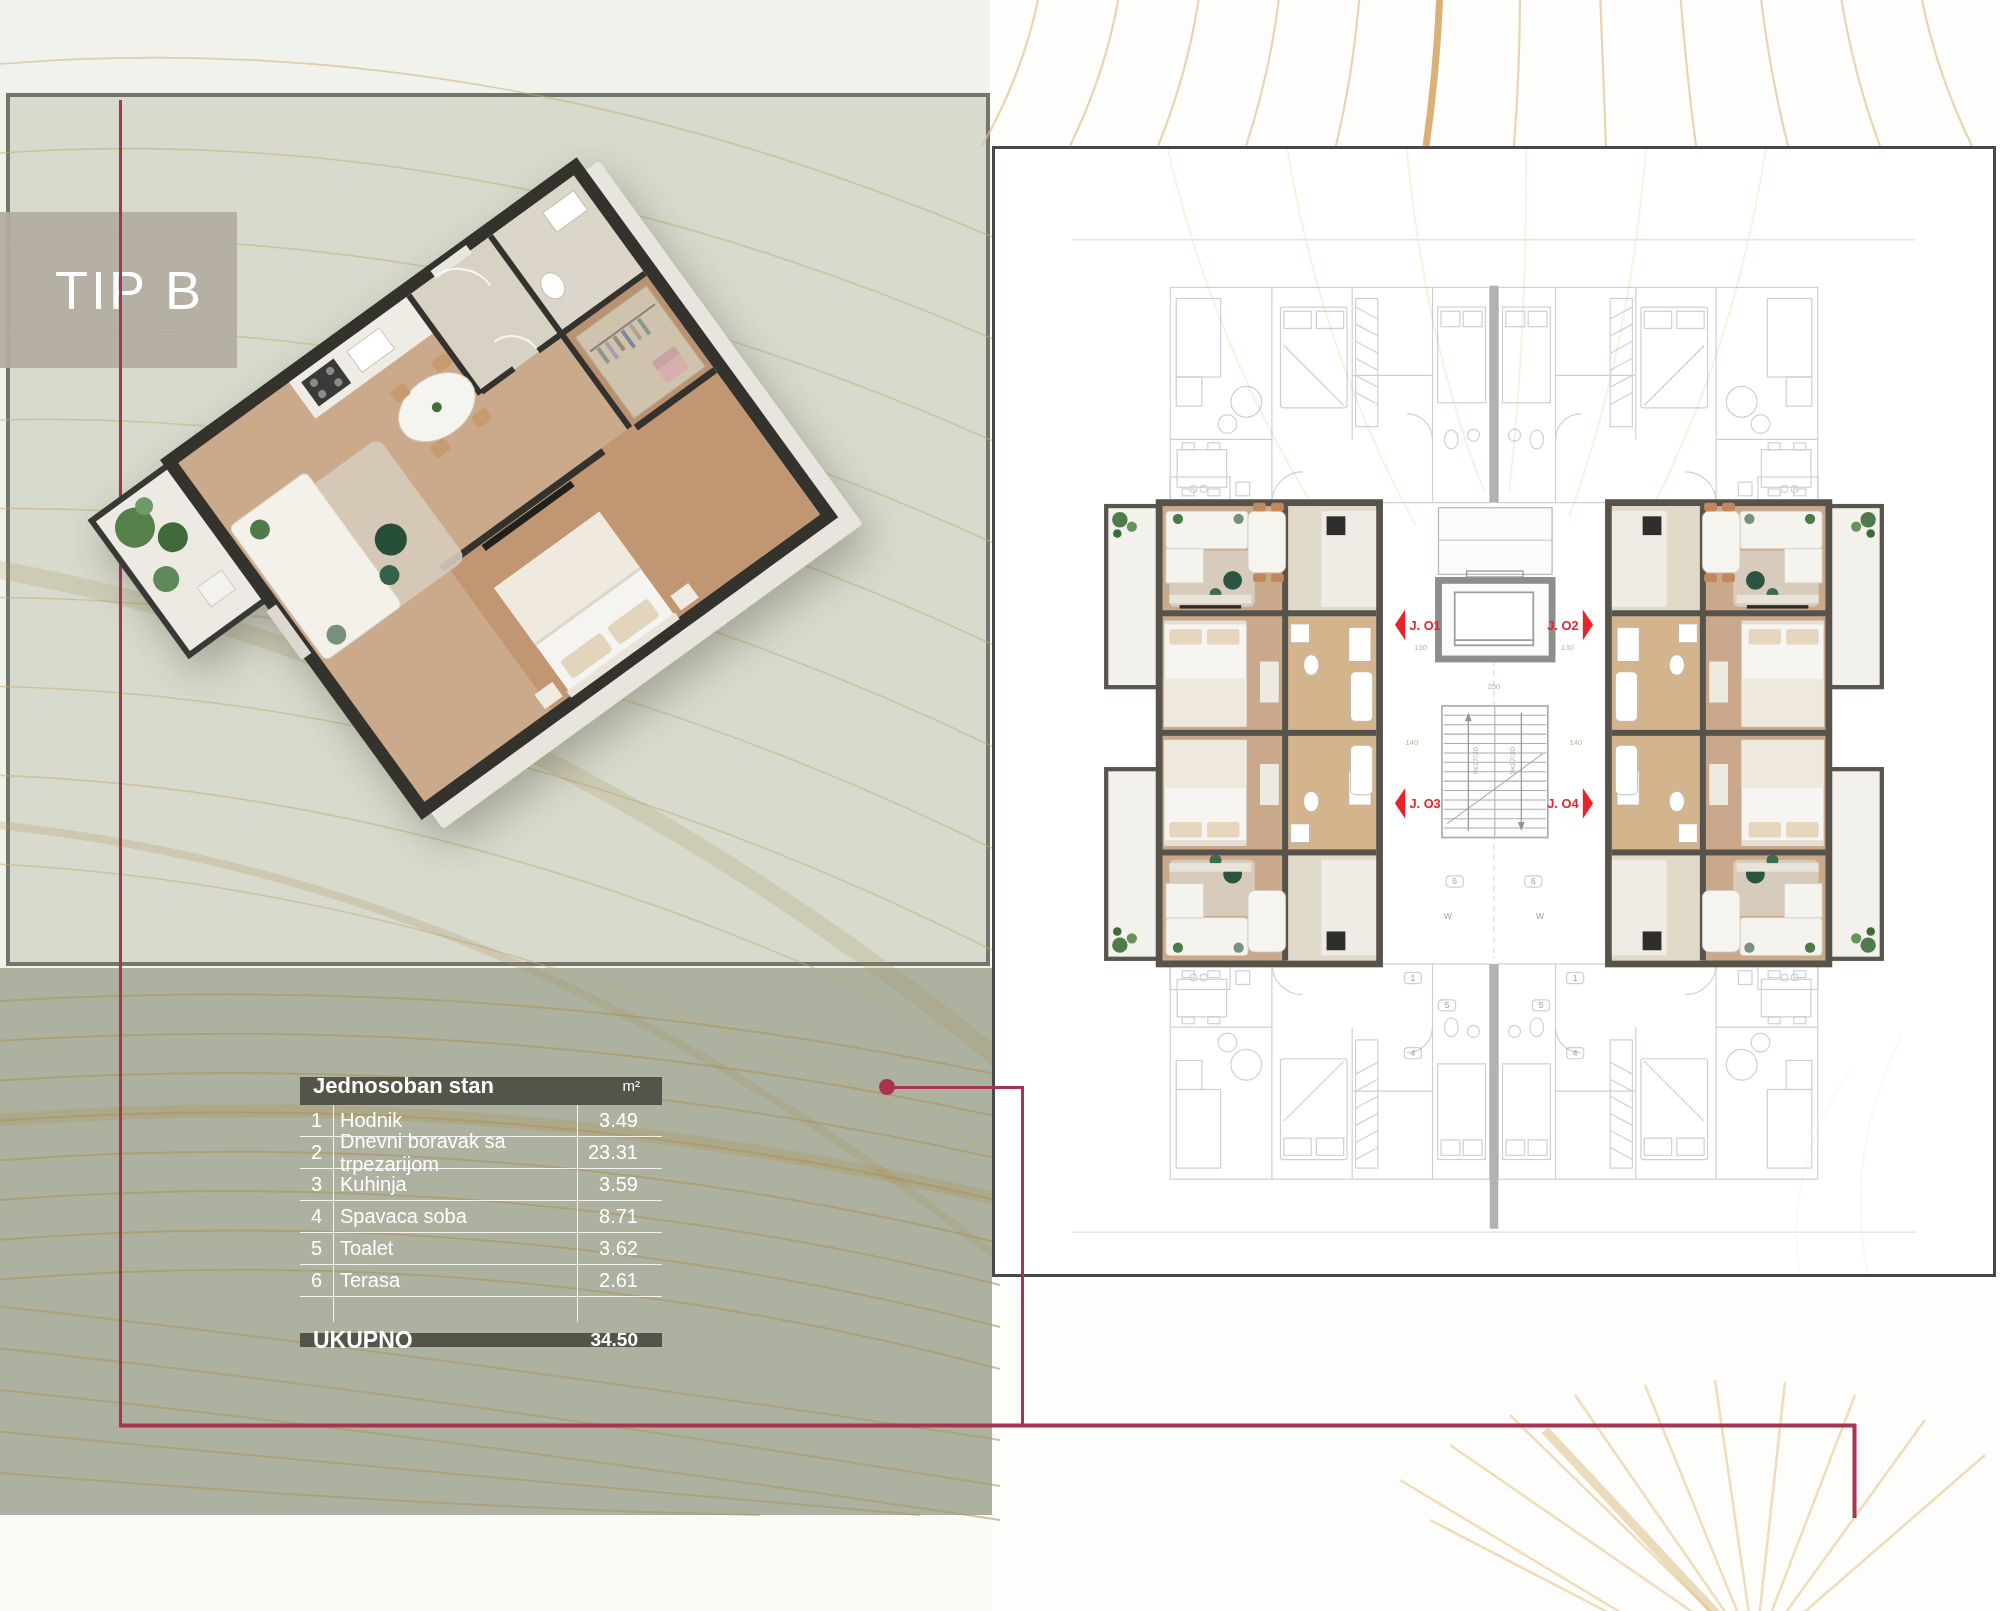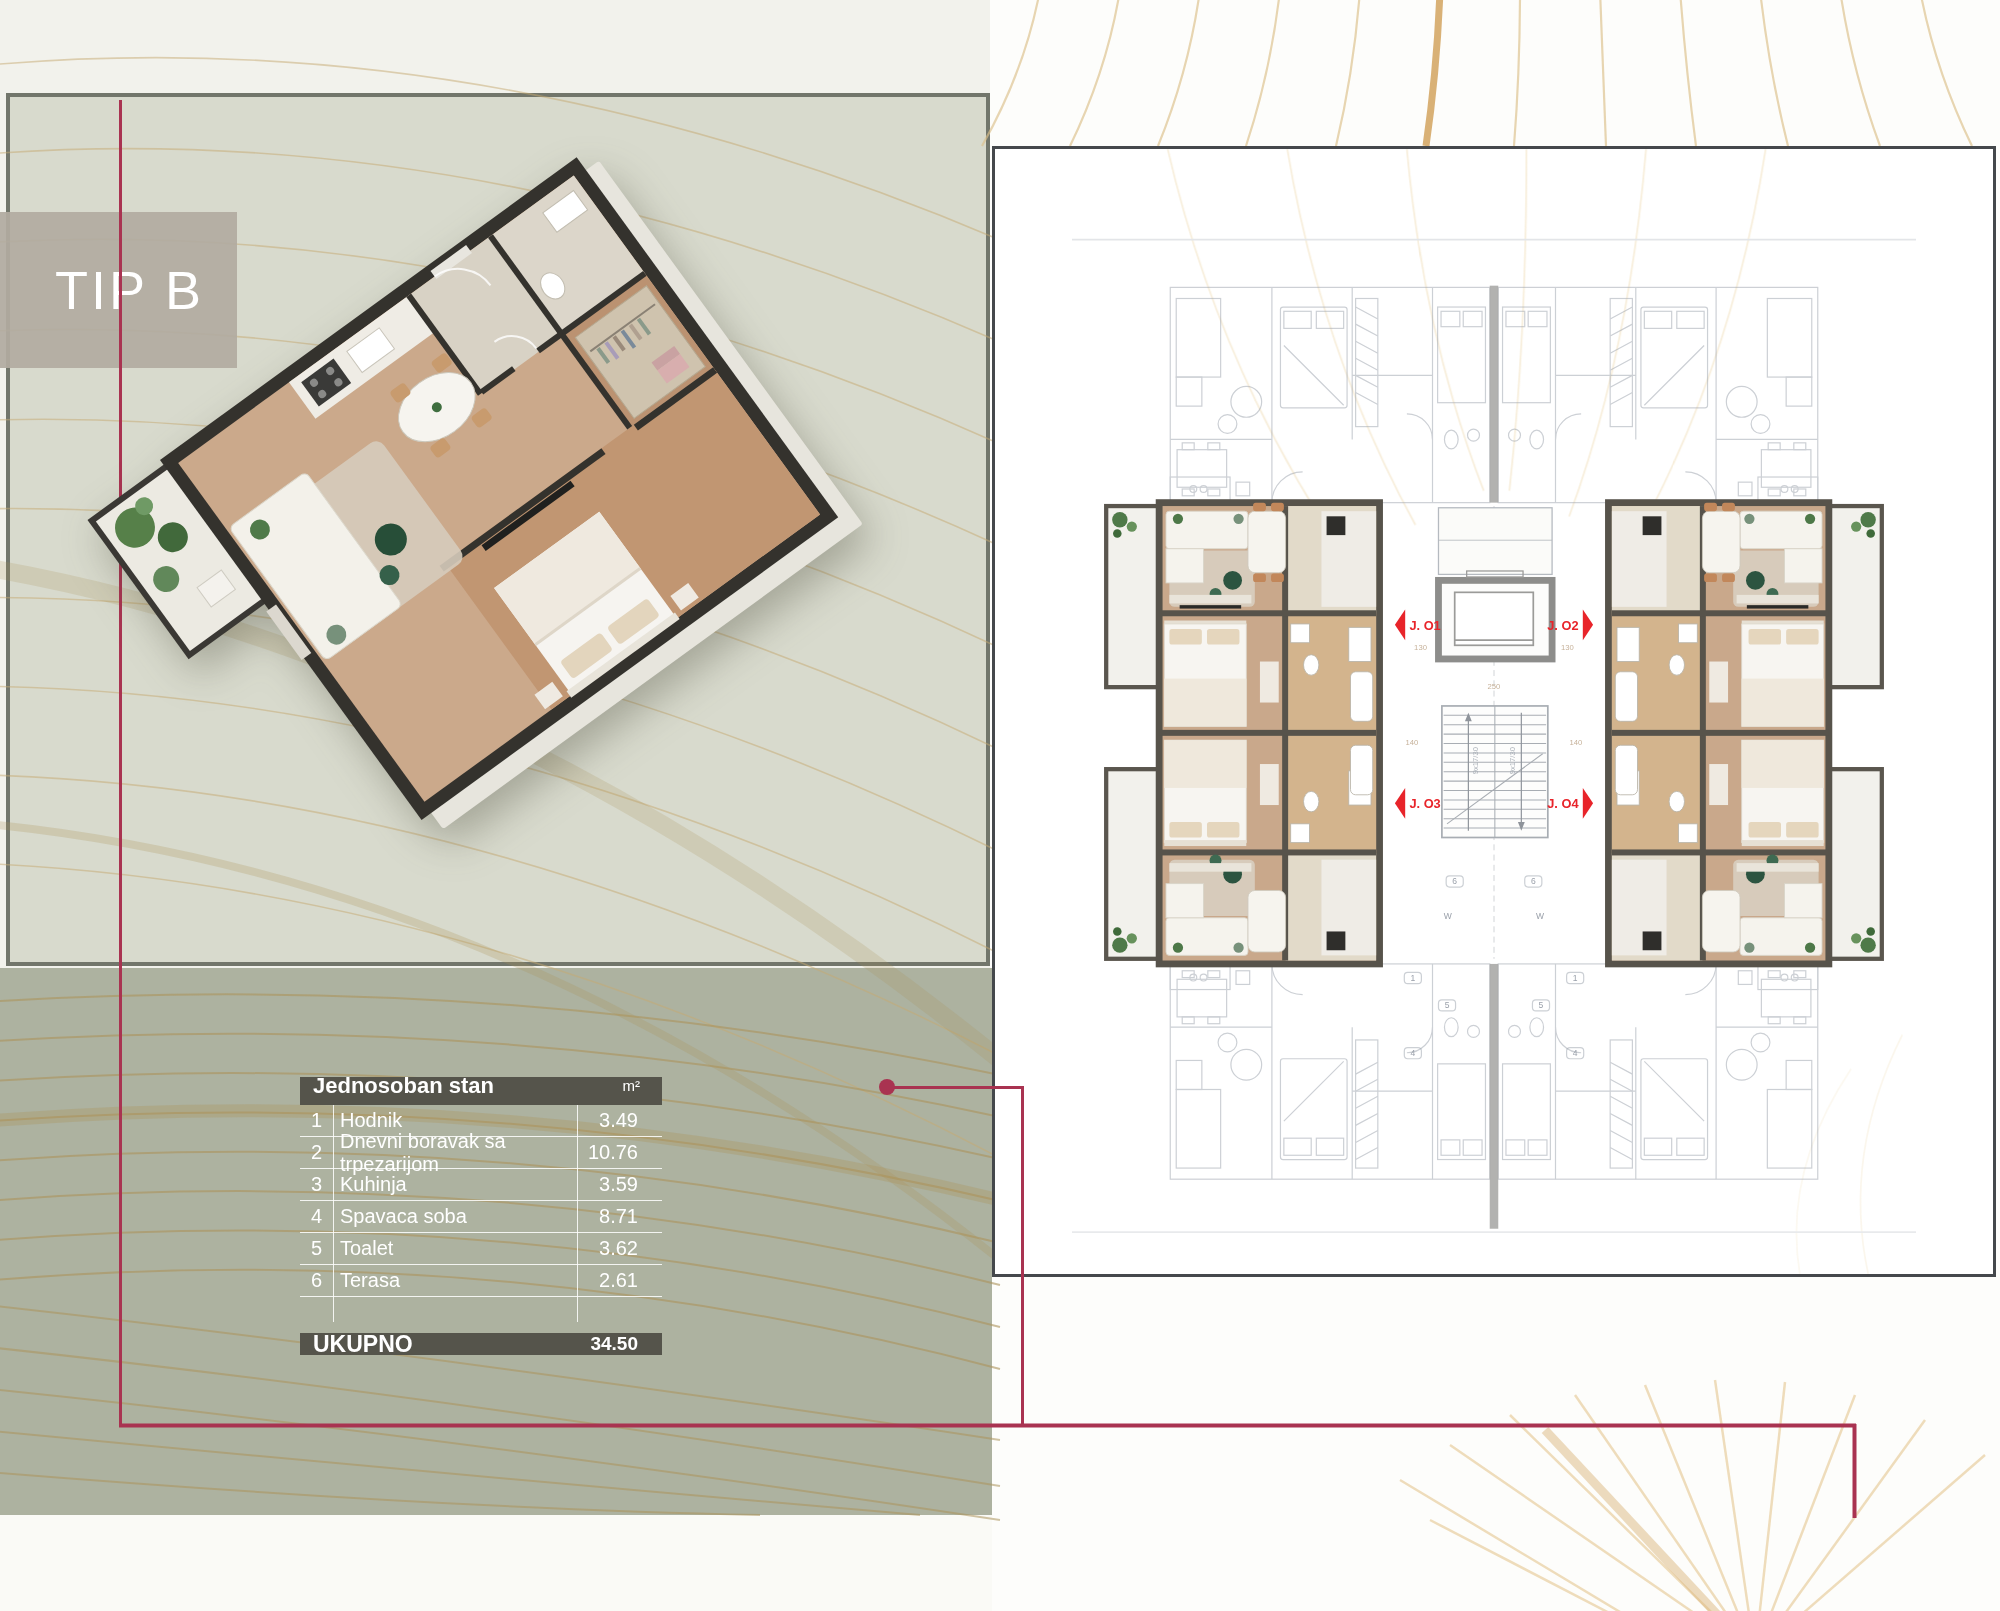--- a/index.html
+++ b/index.html
@@ -28,21 +28,21 @@
   .at-title{font-size:22px;font-weight:bold;}
   .at-unit{font-size:15px;}
   .at-rows{position:relative;}
   .at-row{height:32px;display:flex;align-items:center;font-size:20px;
           border-bottom:1px solid rgba(255,255,255,.85);box-sizing:border-box;}
   .c-num{width:33px;text-align:center;flex:none;}
   .c-name{flex:1;padding-left:7px;}
   .c-val{width:85px;flex:none;text-align:right;padding-right:24px;box-sizing:border-box;}
   .v-sep{position:absolute;top:0;width:1px;background:rgba(255,255,255,.85);height:calc(100% + 25px);}
   .v-sep.s1{left:33px;} .v-sep.s2{left:277px;}
-  .at-total{margin-top:36px;height:22px;background:var(--table-dark,#55544b);display:flex;
+  .at-total{margin-top:36px;height:14px;background:var(--table-dark,#55544b);display:flex;
             align-items:center;justify-content:space-between;font-weight:bold;
             padding:0 24px 0 13px;box-sizing:border-box;}
   .at-total .tl{font-size:23px;} .at-total .tv{font-size:19px;}
 
   .plan-line{stroke:#9aa1ab;fill:none;stroke-width:1.4;}
   .marker-text{fill:var(--marker-red,#e8242a);font-weight:bold;font-size:15px;}
   .tiny-dim{fill:#c0a98f;font-size:9px;opacity:.9;}
   .badge-t{fill:#9aa0aa;font-size:10px;}
 </style>
 </head>
@@ -427,21 +427,21 @@
     <div class="v-sep s1"></div>
     <div class="v-sep s2"></div>
   <div class="at-row">
         <span class="c-num">1</span>
         <span class="c-name">Hodnik</span>
         <span class="c-val">3.49</span>
       </div>
       <div class="at-row">
         <span class="c-num">2</span>
         <span class="c-name">Dnevni boravak sa trpezarijom</span>
-        <span class="c-val">10.76</span>
+        <span class="c-val">23.31</span>
       </div>
       <div class="at-row">
         <span class="c-num">3</span>
         <span class="c-name">Kuhinja</span>
         <span class="c-val">3.59</span>
       </div>
       <div class="at-row">
         <span class="c-num">4</span>
         <span class="c-name">Spavaca soba</span>
         <span class="c-val">8.71</span>

